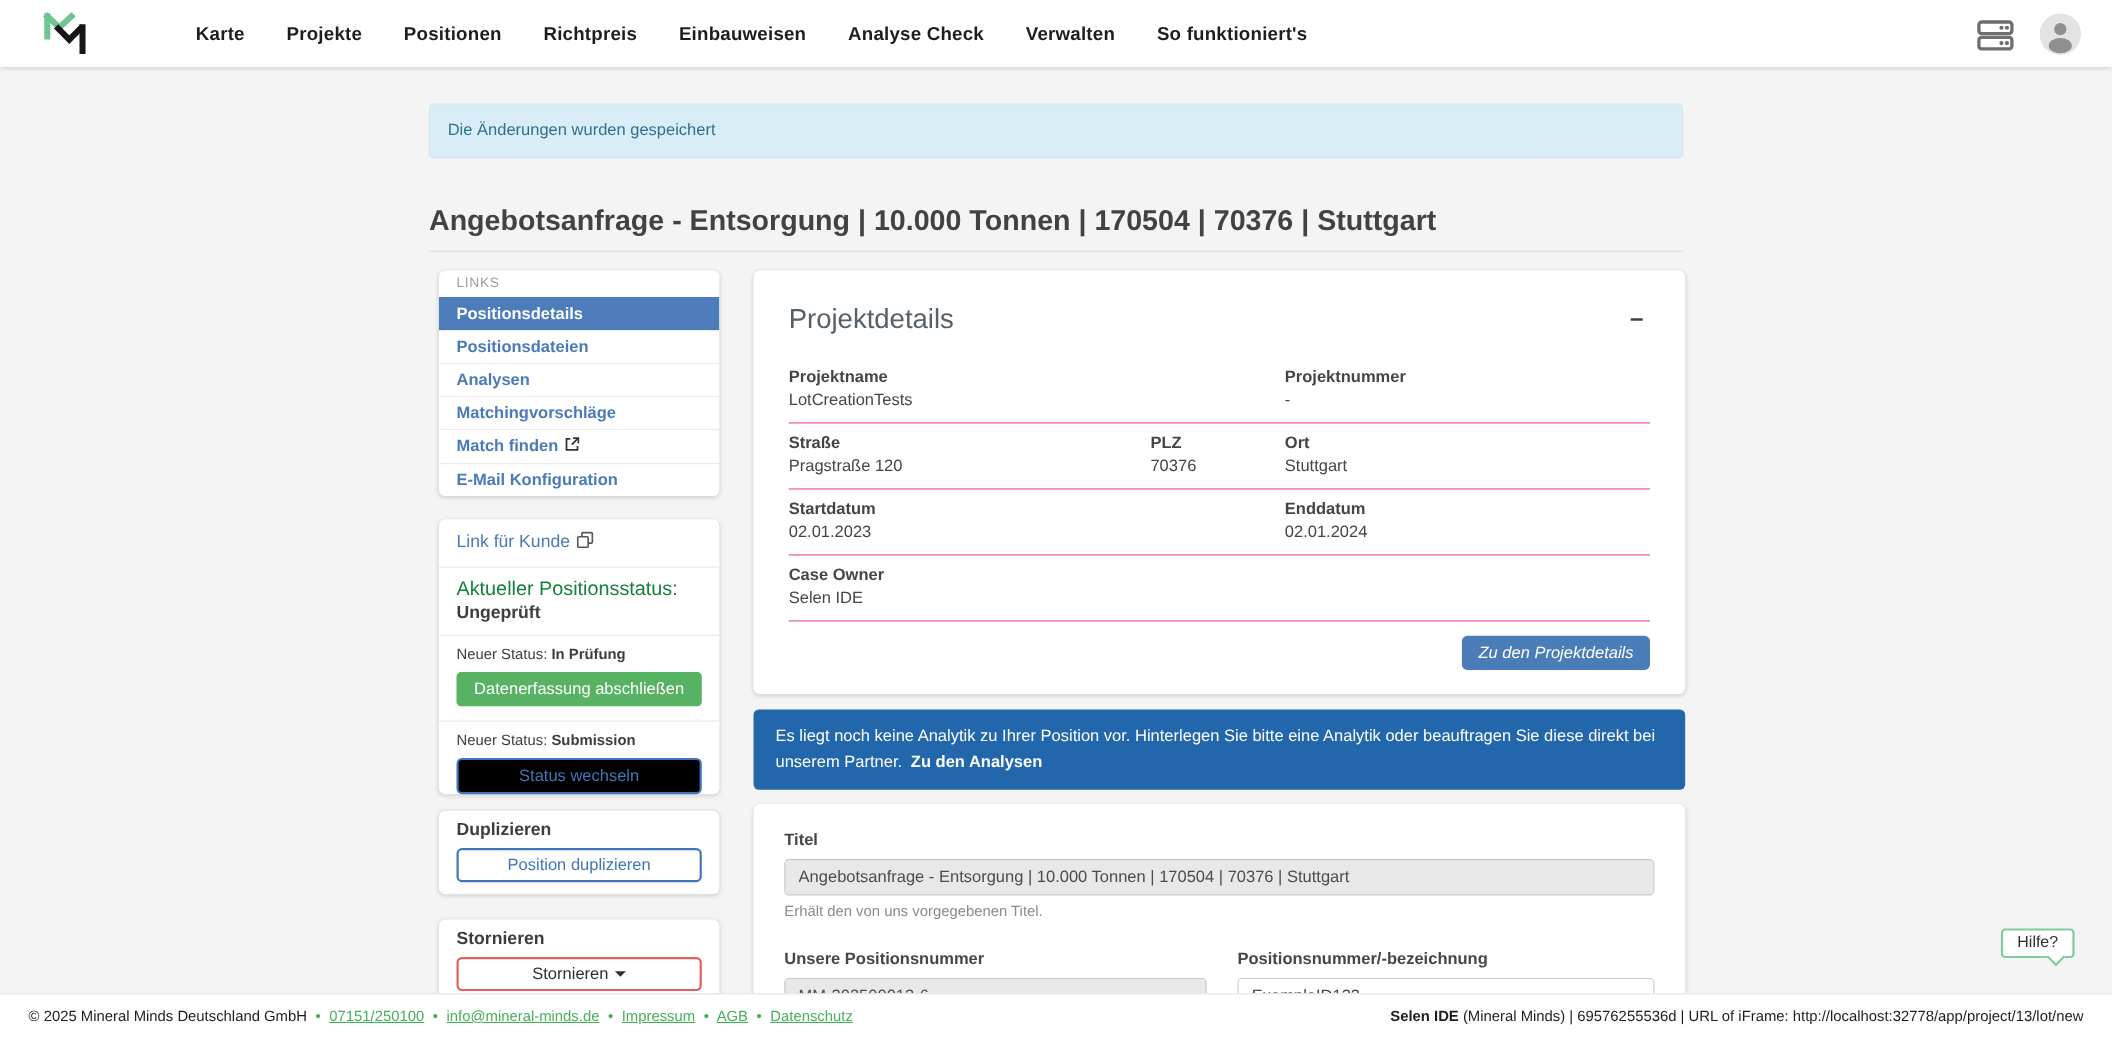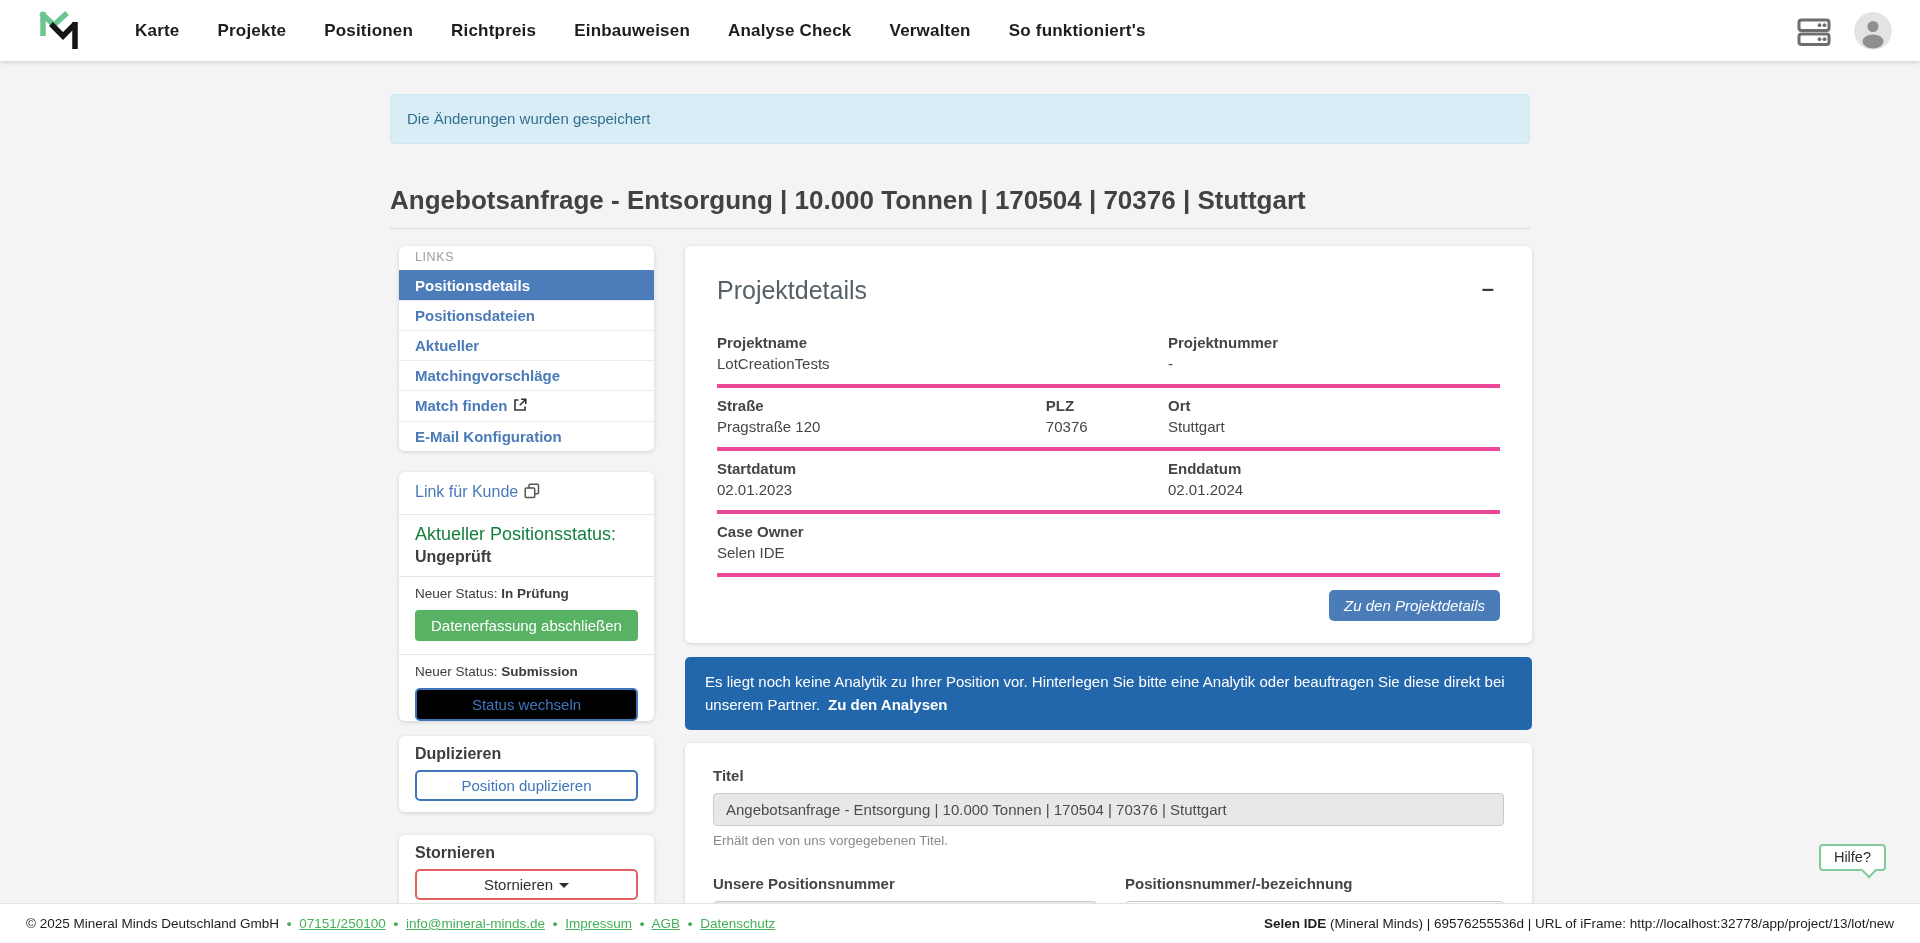--- a/index.html
+++ b/index.html
@@ -12,20 +12,21 @@
   }
 
   
   .navbar {
     position: absolute; top: 0; left: 0; right: 0; height: 61px;
     background: #ffffff;
     box-shadow: 0 1px 4px rgba(0,0,0,.18);
     display: flex; align-items: center;
     padding: 0 28px 0 37px;
     z-index: 30;
+    gap: 43px;
   }
   .logo { width: 48px; height: 44px; margin-right: 50px; cursor: pointer; }
   .nav-links { display: flex; align-items: center; gap: 38px; }
   .nav-links a {
     font-size: 17px; font-weight: bold; color: #1d1d1d;
     text-decoration: none; letter-spacing: .2px; cursor: pointer;
   }
   .nav-right { margin-left: auto; display: flex; align-items: center; gap: 22px; }
   .icon-btn { background: none; border: none; cursor: pointer; padding: 0; display: flex; }
   .avatar-wrap { width: 38px; height: 38px; border-radius: 50%; overflow: hidden; }
@@ -109,21 +110,21 @@
 
   
   .project-card { padding: 30px 32px 16px; }
   .project-head { display: flex; align-items: flex-start; justify-content: space-between; }
   .project-title { font-size: 25px; font-weight: normal; color: #566066; }
   .collapse-btn { border: none; background: none; font-size: 22px; font-weight: bold;
     color: #3a3a3a; cursor: pointer; line-height: 1; padding: 2px 6px; }
   .fields { margin-top: 20px; }
   .field-row {
     display: grid; grid-template-columns: 42% 15.6% auto;
-    padding: 8px 0 9px; border-bottom: 4px solid #ec4899;
+    padding: 8px 0 9px; border-bottom: 1px solid #ec4899;
   }
   .cell .flabel { font-size: 15px; font-weight: bold; color: #454545; line-height: 1.35; }
   .cell .fvalue { font-size: 15px; color: #454545; line-height: 1.45; }
   .span2 { grid-column: 1 / 3; }
   .proj-btn-row { text-align: right; padding: 13px 0 6px; }
   .btn-blue {
     display: inline-block; background: #4a7db8; color: #fff; border: none;
     border-radius: 5px; font-size: 15px; padding: 7px 15px; cursor: pointer;
     font-family: "Liberation Sans", sans-serif;
     font-style: italic;
@@ -222,21 +223,21 @@
   <h1 class="page-title">Angebotsanfrage - Entsorgung | 10.000 Tonnen | 170504 | 70376 | Stuttgart</h1>
 
   <div class="content-row">
 
     <div class="left-col">
 
       <div class="card links-card">
         <div class="links-header">LINKS</div>
         <a class="link-item active">Positionsdetails</a>
         <a class="link-item">Positionsdateien</a>
-        <a class="link-item">Aktueller</a>
+        <a class="link-item">Analysen</a>
         <a class="link-item">Matchingvorschläge</a>
         <a class="link-item"><span>Match finden</span><span class="ext-icon"><svg width="14" height="14" viewBox="0 0 14 14">
                 <path d="M12 8.5 V12 H2 V2 H5.5" stroke="#333" stroke-width="1.6" fill="none"></path>
                 <path d="M8 1.2 H12.8 V6" stroke="#333" stroke-width="1.6" fill="none"></path>
                 <path d="M12.4 1.6 L6.8 7.2" stroke="#333" stroke-width="1.6" fill="none"></path>
               </svg></span></a>
         <a class="link-item">E-Mail Konfiguration</a>
       </div>
 
       <div class="card status-card">

